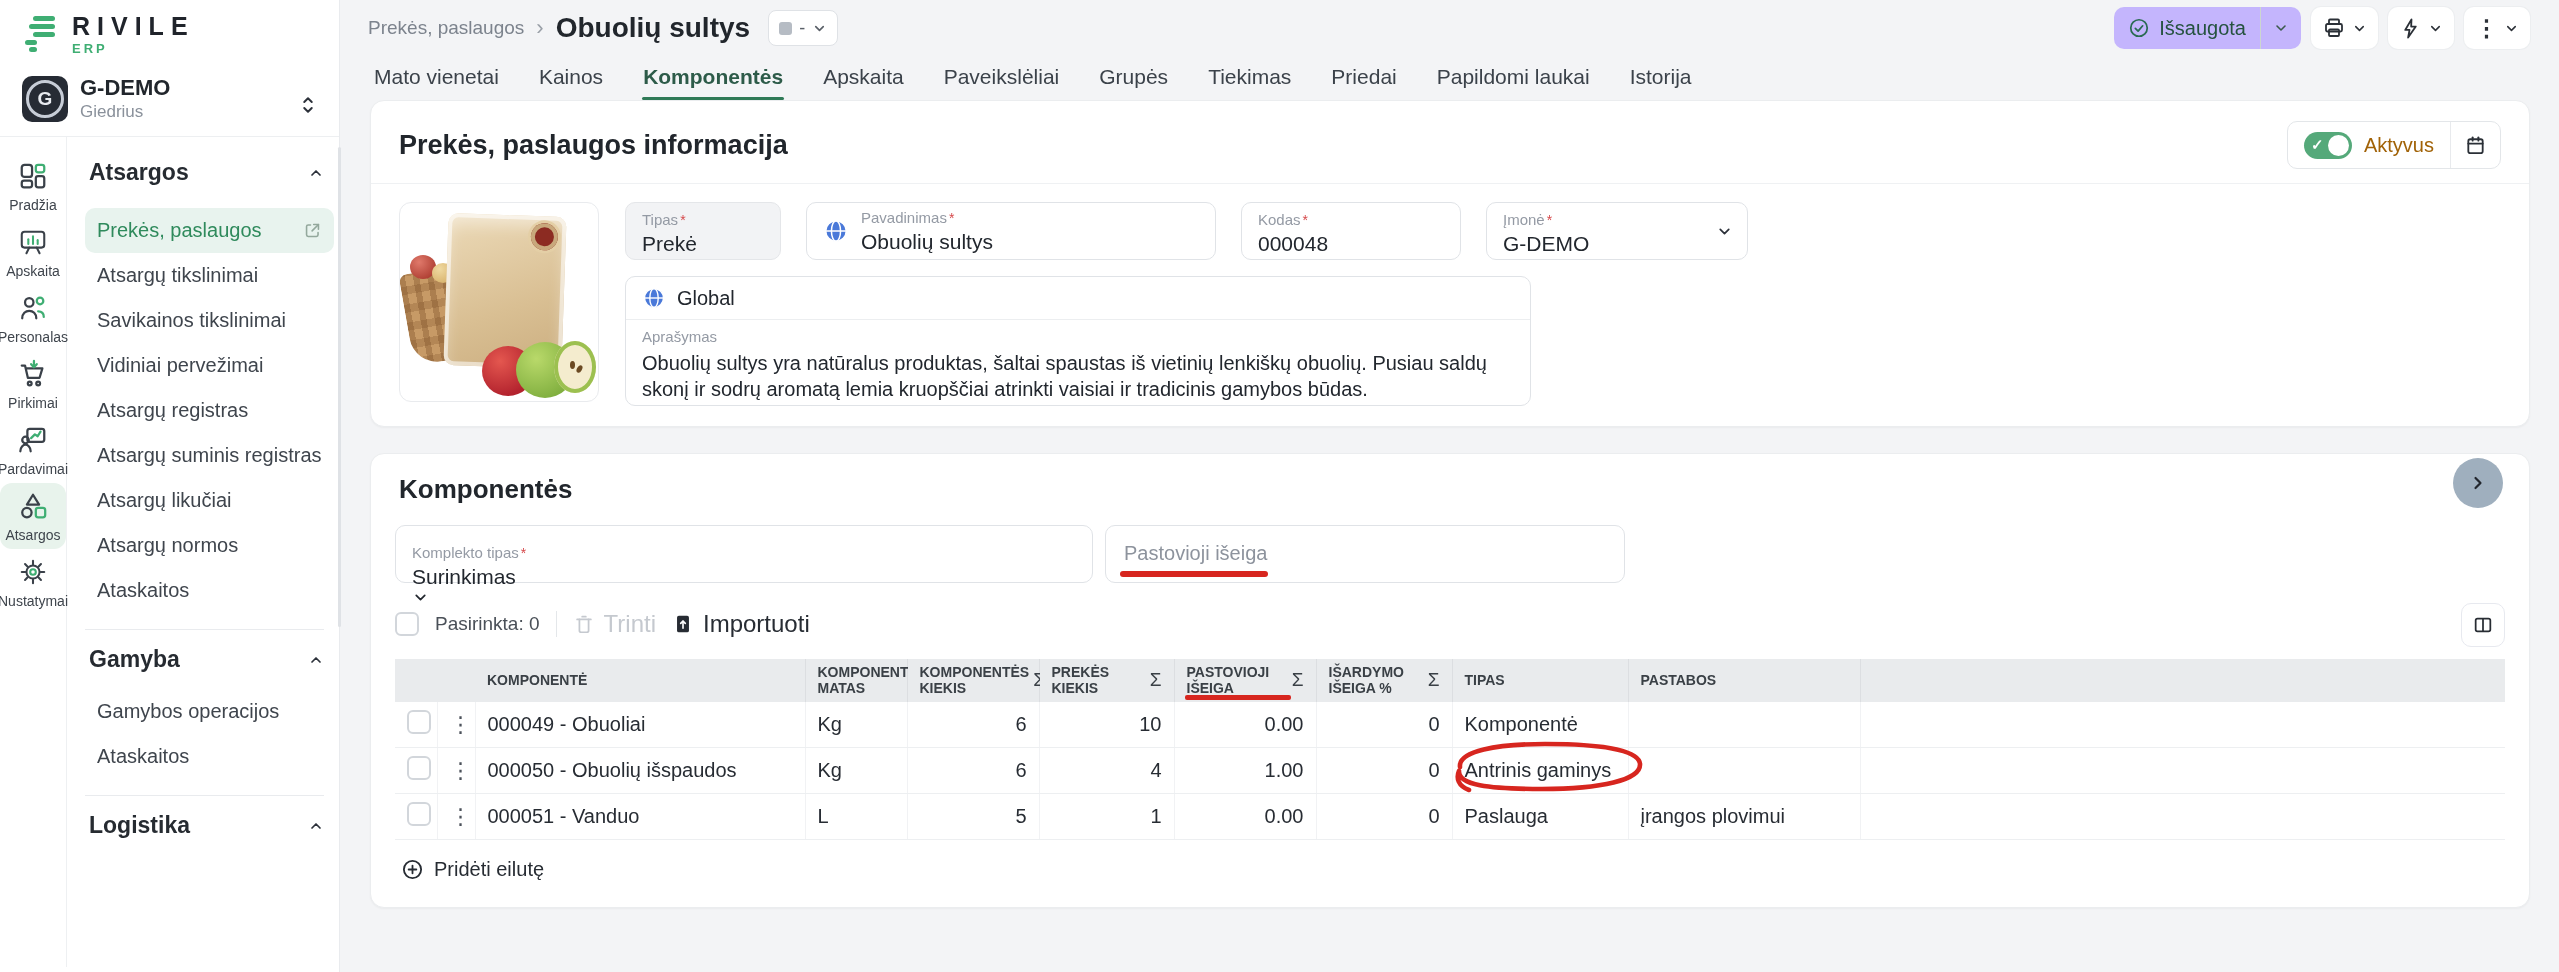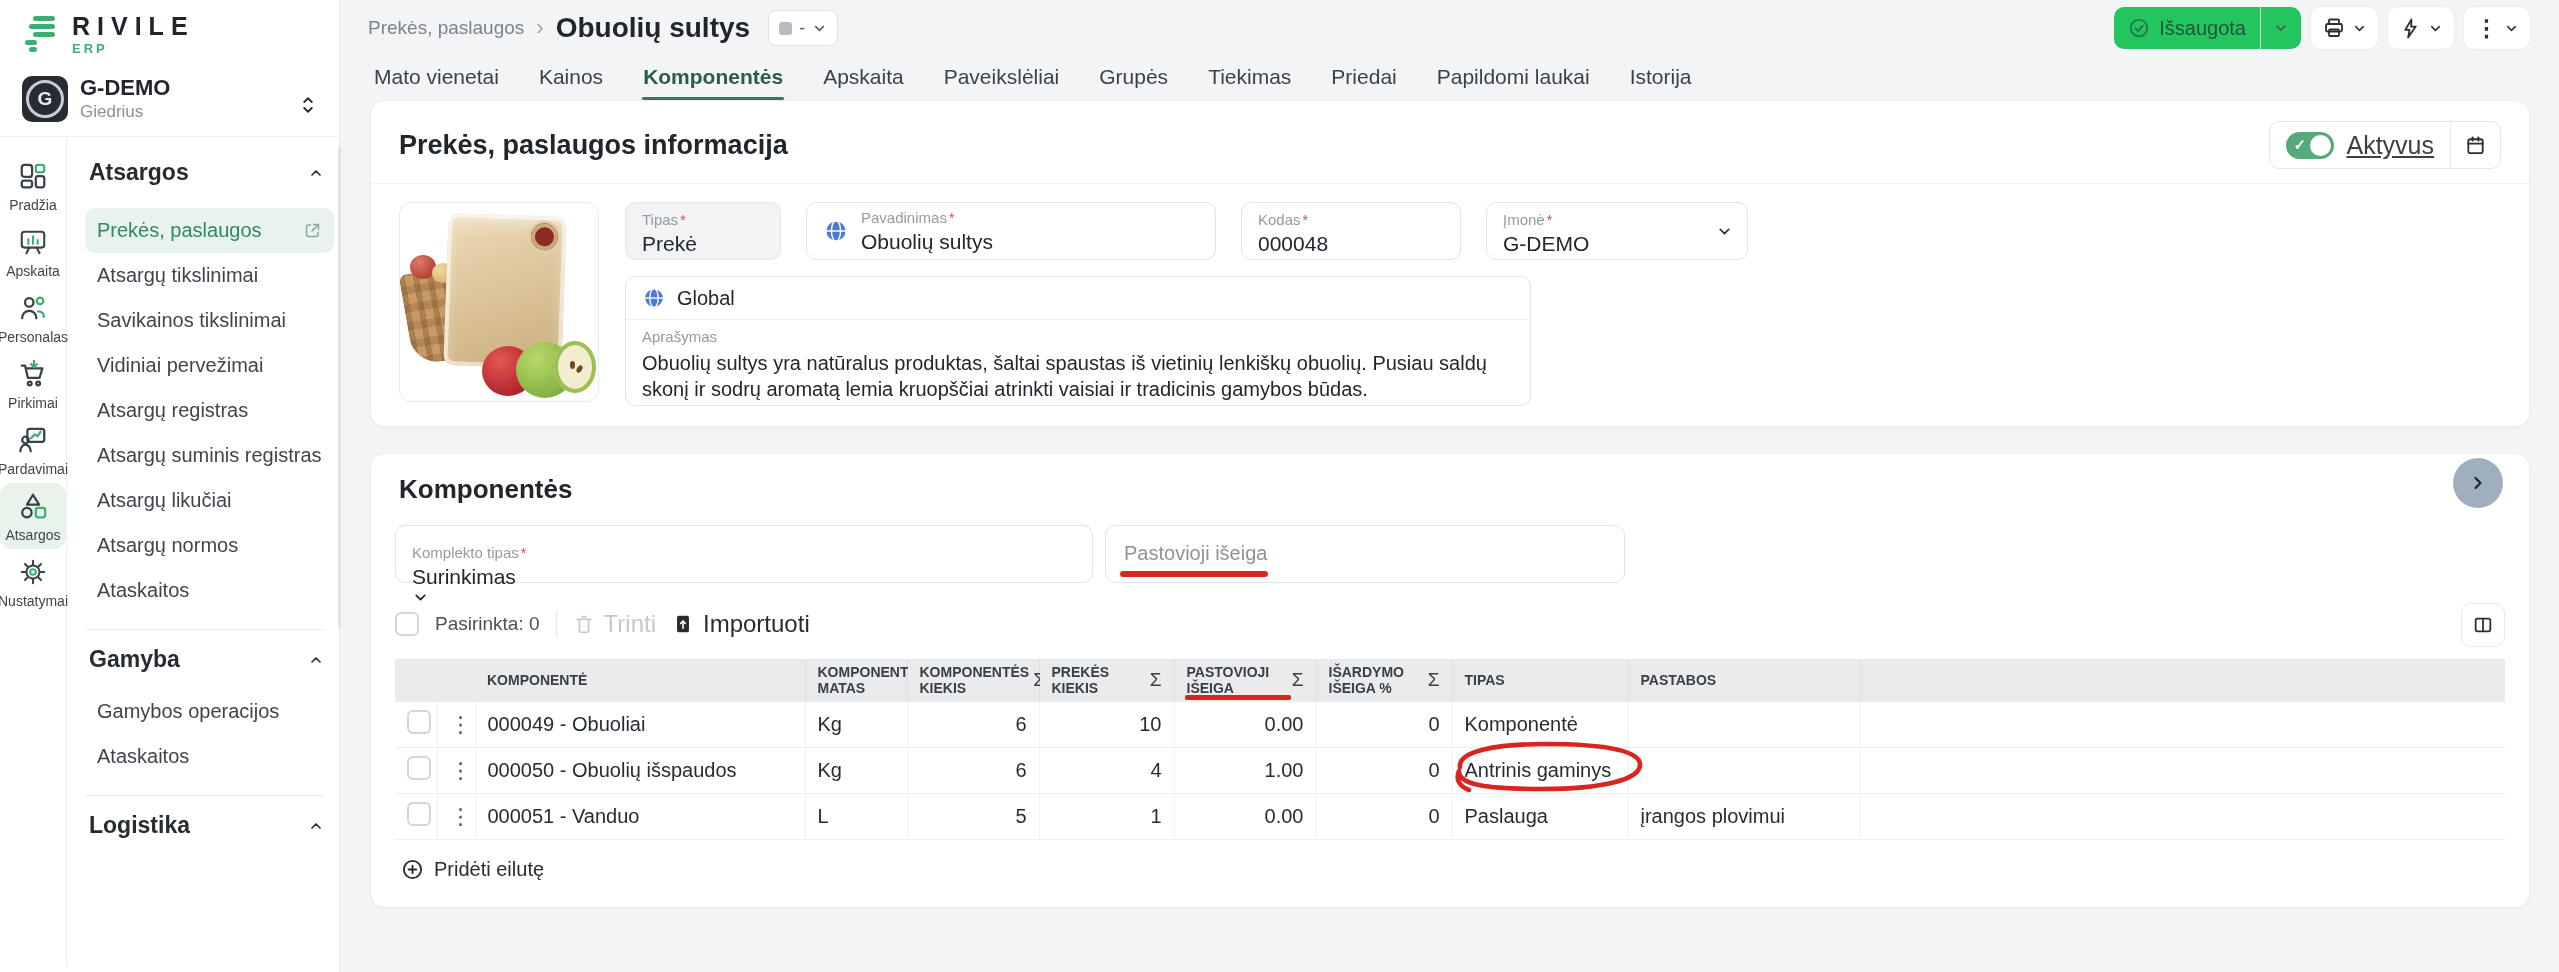--- a/index.html
+++ b/index.html
@@ -35,21 +35,21 @@
   
   .main{position:absolute;left:340px;top:0;right:0;bottom:0;}
   .topbar{height:56px;display:flex;align-items:center;padding-left:28px;position:relative;}
   .bc-parent{font-size:19px;color:#7c838d;white-space:nowrap;cursor:pointer;}
   .bc-sep{font-size:22px;color:#9aa0a8;margin:0 12px;}
   .bc-current{font-size:28px;font-weight:bold;color:#21262c;white-space:nowrap;}
   .bc-btn{margin-left:18px;display:flex;align-items:center;gap:7px;background:#fff;border:1px solid #dfe2e6;border-radius:8px;height:34px;padding:0 10px;cursor:pointer;}
   .bc-btn .sq{width:13px;height:13px;background:#b6bcc4;border-radius:3px;}
   .bc-btn .dash{font-size:18px;color:#5a6068;}
   .top-actions{position:absolute;right:29px;top:7px;display:flex;gap:10px;align-items:center;}
-  .saved-group{display:flex;align-items:center;background:#22c55e;border-radius:10px;height:42px;}
+  .saved-group{display:flex;align-items:center;background:#c4b5fd;border-radius:10px;height:42px;}
   .saved-main{display:flex;align-items:center;gap:9px;padding:0 14px;cursor:pointer;}
   .saved-label{font-size:20px;color:#25523f;}
   .saved-div{width:1px;height:42px;background:#ccd6d0;}
   .saved-chev{padding:0 12px;color:#3c5a4c;cursor:pointer;}
   .icon-btn{display:flex;align-items:center;gap:6px;background:#fff;border-radius:10px;height:42px;padding:0 11px;box-shadow:0 0 0 1px #eceef0;color:#2b3037;cursor:pointer;}
   .kebab-glyph{font-size:23px;font-weight:bold;line-height:1;color:#2b3037;}
 
   .tabs-row{display:flex;gap:38px;padding-left:33px;height:42px;align-items:center;}
   .tab{font-size:21px;color:#3b424a;cursor:pointer;position:relative;padding:9px 1px;white-space:nowrap;}
   .tab.active{font-weight:bold;color:#2d5b49;}
@@ -57,21 +57,21 @@
 
   .card{background:#fff;border:1px solid #ebedef;border-radius:14px;box-shadow:0 1px 2px rgba(0,0,0,.04);margin:0 29px 0 30px;box-sizing:border-box;}
   .card1{margin-top:2px;}
   .card1-header{display:flex;align-items:center;justify-content:space-between;padding:20px 28px 14px;border-bottom:1px solid #eff1f3;}
   .card-title{font-size:27px;font-weight:bold;color:#21262c;}
   .active-ctl{display:flex;align-items:center;background:#fff;border:1px solid #e3e6e9;border-radius:10px;height:46px;}
   .toggle-wrap{display:flex;align-items:center;gap:12px;padding:0 16px;cursor:pointer;}
   .toggle{width:48px;height:27px;background:#55a97a;border-radius:14px;position:relative;}
   .toggle .knob{position:absolute;right:3px;top:3px;width:21px;height:21px;background:#fff;border-radius:50%;}
   .toggle .tick{position:absolute;left:7px;top:4px;color:#fff;font-size:15px;font-weight:bold;}
-  .toggle-label{font-size:25px;color:#404040;text-decoration:underline;}
+  .toggle-label{font-size:20px;color:#a16207;}
   .active-div{width:1px;height:46px;background:#e8eaed;}
   .cal-btn{padding:0 13px;color:#2b3037;cursor:pointer;}
 
   .card1-body{display:flex;gap:26px;padding:18px 28px 20px;}
   .thumb{width:198px;height:198px;border:1px solid #e9ebee;border-radius:12px;background:#fff;position:relative;overflow:hidden;flex:0 0 auto;}
   .basket{position:absolute;left:6px;top:66px;width:68px;height:92px;background:#c79a66;border-radius:8px 8px 28px 28px;transform:rotate(-10deg);background-image:repeating-linear-gradient(90deg,rgba(120,75,35,.35) 0 6px,transparent 6px 14px),repeating-linear-gradient(0deg,rgba(120,75,35,.25) 0 8px,transparent 8px 18px);}
   .ba1{position:absolute;left:10px;top:52px;width:26px;height:24px;border-radius:50%;background:radial-gradient(circle at 35% 30%,#e0796b,#b04034 75%);}
   .ba2{position:absolute;left:32px;top:60px;width:22px;height:20px;border-radius:50%;background:radial-gradient(circle at 35% 30%,#efd9a0,#d9b46e 75%);}
   .pouch{position:absolute;left:46px;top:12px;width:118px;height:152px;background:linear-gradient(160deg,#ecdab8,#d9bf93 60%,#cbae80);border-radius:10px;transform:rotate(2deg);box-shadow:inset 0 0 0 4px rgba(255,255,255,.55),inset 0 10px 16px rgba(255,255,255,.45);}
   .spout{position:absolute;right:8px;top:7px;width:27px;height:27px;border-radius:50%;background:#8c2b22;box-shadow:inset 0 0 0 4px #c8a87c,0 0 0 3px #e4cfa6;}

